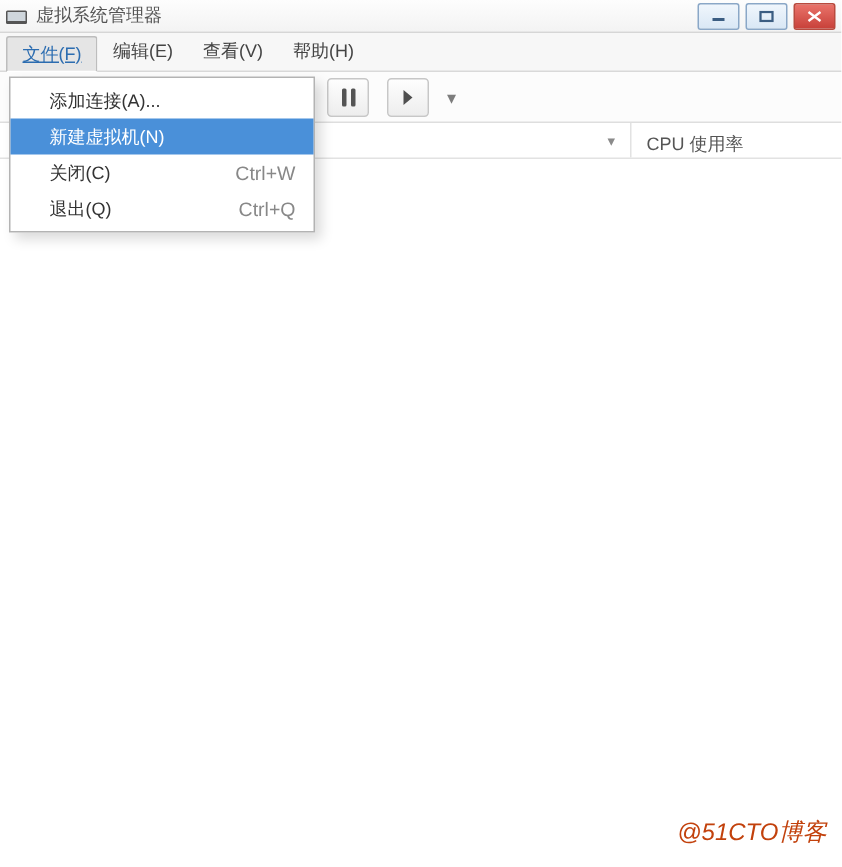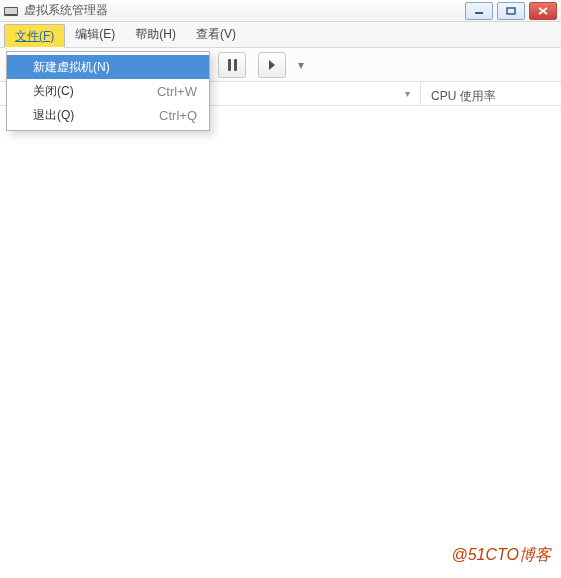--- a/index.html
+++ b/index.html
@@ -53,21 +53,21 @@
     background: #f7f7f7;
     padding-left: 4px;
   }
   .menu-item {
     padding: 0 10px;
     display: flex; align-items: center;
     color: #444;
     cursor: default;
   }
   .menu-item.active {
-    background: #fde047;
+    background: #e5e5e5;
     border: 1px solid #bdbdbd;
     border-bottom: 1px solid #fff;
     color: #2b6cb0;
     margin-bottom: -1px;
     margin-top: 2px;
     border-radius: 2px 2px 0 0;
     text-decoration: underline;
   }
   
   .toolbar {
@@ -202,22 +202,22 @@
       <svg width="10" height="8" viewBox="0 0 10 8">
           <path d="M1 1 L9 7 M9 1 L1 7" stroke="#fff" stroke-width="1.6"></path>
         </svg>
     </div>
   </div>
 </div>
 
 <div class="menubar">
   <div class="menu-item active">文件(F)</div>
   <div class="menu-item">编辑(E)</div>
+  <div class="menu-item">查看(V)</div>
   <div class="menu-item">帮助(H)</div>
-  <div class="menu-item">查看(V)</div>
 </div>
 
 <div class="toolbar">
   <div class="tool-btn pause-bars">
     <span></span>
       <span></span>
   </div>
   <div class="tool-btn play"></div>
   <span class="caret-down">▾</span>
 </div>
@@ -227,20 +227,24 @@
     <span class="sort-caret">▾</span>
   </div>
   <div class="col-cpu">
     <span>CPU 使用率</span>
   </div>
 </div>
 
 <div class="content-area"></div>
 
 <div class="dropdown">
+  <div class="dd-item">
+    <span class="dd-label">添加连接(A)...</span>
+    <span class="dd-accel"></span>
+  </div>
   <div class="dd-item selected">
     <span class="dd-label">新建虚拟机(N)</span>
     <span class="dd-accel"></span>
   </div>
   <div class="dd-item">
     <span class="dd-label">关闭(C)</span>
     <span class="dd-accel">Ctrl+W</span>
   </div>
   <div class="dd-item">
     <span class="dd-label">退出(Q)</span>

